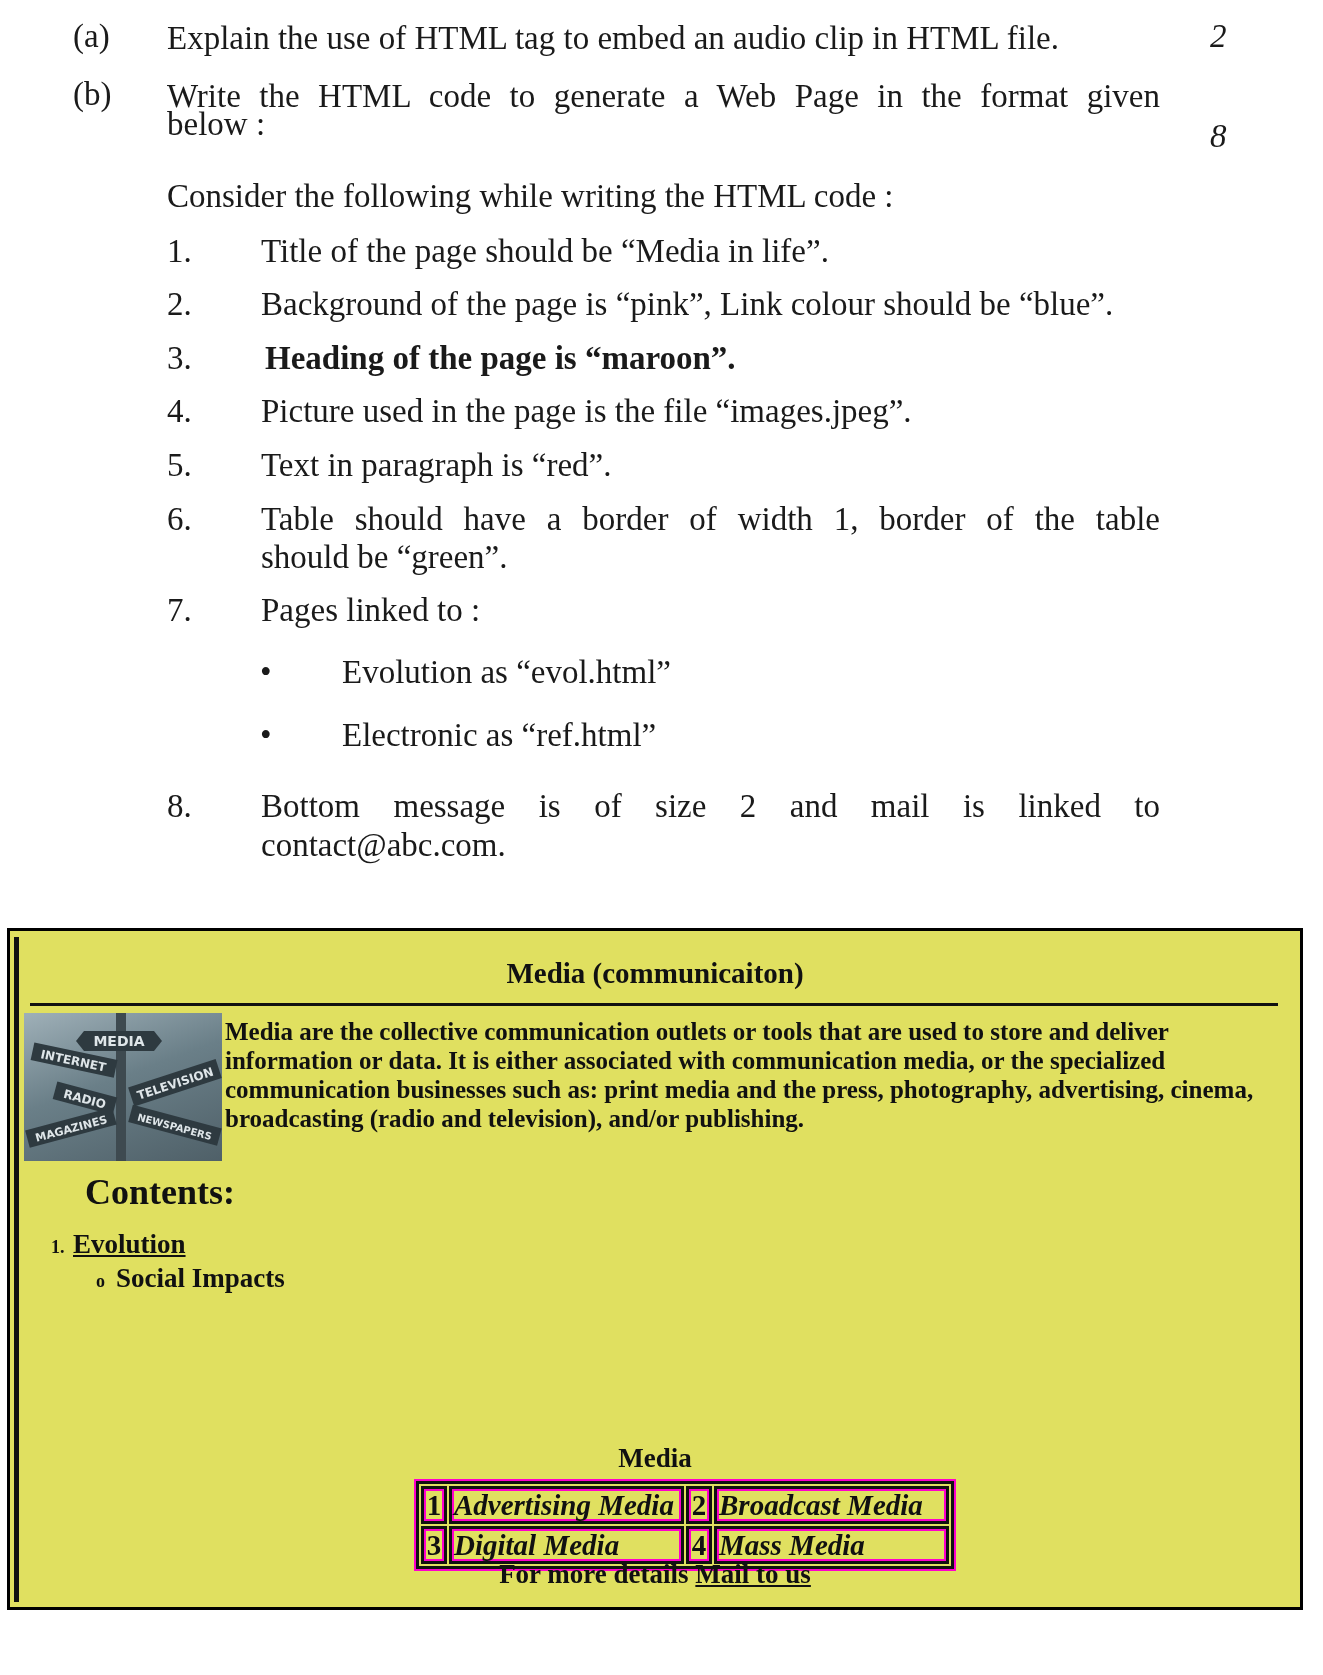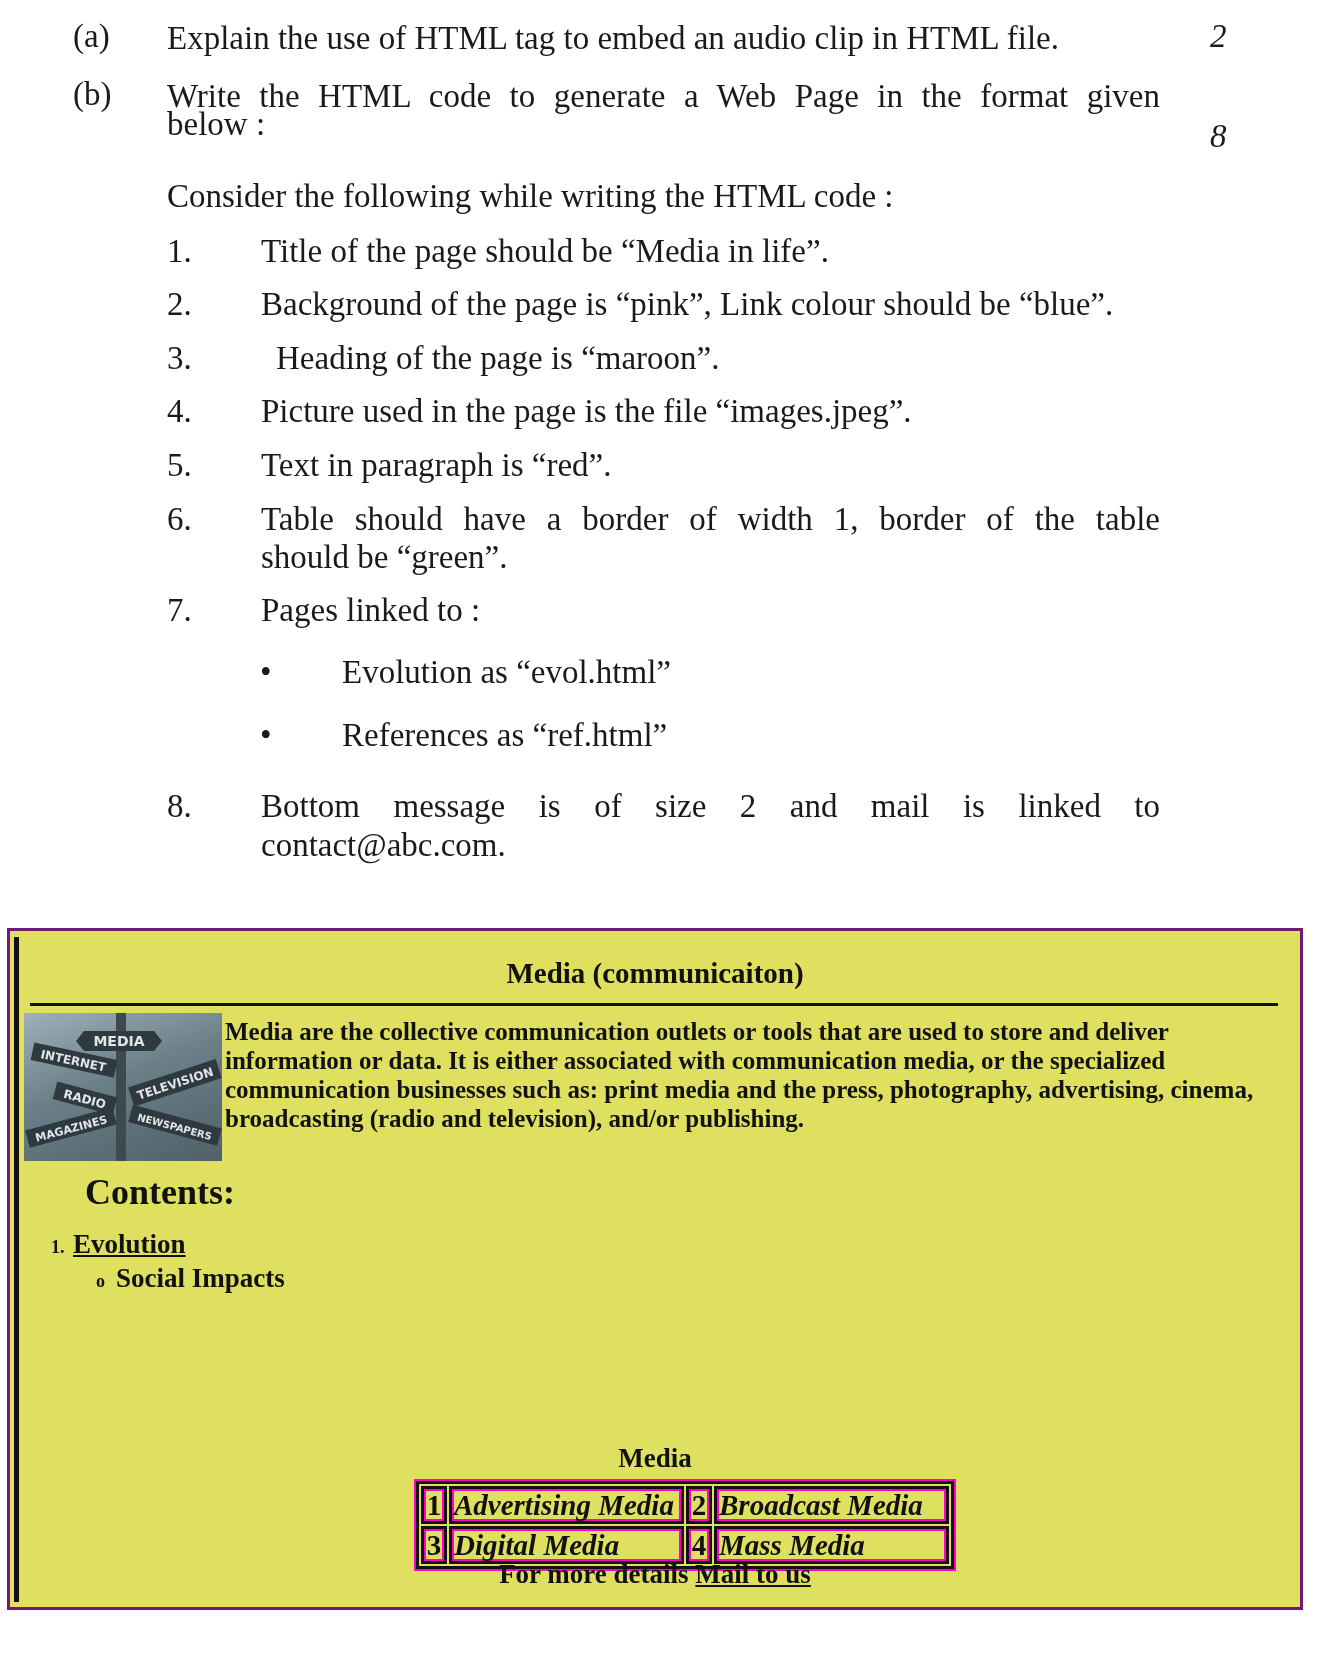--- a/index.html
+++ b/index.html
@@ -4,21 +4,21 @@
 <style>
   html, body { margin: 0; padding: 0; background: #ffffff; }
   body { width: 1323px; height: 1675px; position: relative; overflow: hidden;
          font-family: "Liberation Serif", "DejaVu Serif", serif; color: #111; }
   .q { position: absolute; font-size: 33px; line-height: 40px; color: #1a1a1a; }
   .lbl { position: absolute; font-size: 33px; color: #1a1a1a; }
   .marks { position: absolute; font-size: 33px; font-style: italic; color: #1a1a1a; }
   .just { text-align: justify; text-align-last: justify; }
 
   #demo { position: absolute; left: 7px; top: 928px; width: 1296px; height: 682px;
-          background: #e0e060; border: 3px solid #701a75; box-sizing: border-box;
+          background: #e0e060; border: 3px solid #000000; box-sizing: border-box;
           font-family: "Liberation Serif", "DejaVu Serif", serif; font-weight: bold; color: #111; }
   #demo .leftbar { position: absolute; left: 4px; top: 6px; width: 5px; height: 665px; background: #111; }
   #demo .heading { position: absolute; left: 0; width: 100%; top: 26px; text-align: center; font-size: 29px; }
   #demo .hr { position: absolute; left: 20px; right: 22px; top: 72px; height: 3px; background: #111; }
   #demo .img { position: absolute; left: 14px; top: 82px; width: 198px; height: 148px;
                background: linear-gradient(160deg, #9fb0b8 0%, #6a7f88 45%, #4f6068 100%); overflow: hidden; }
   #demo .img svg { width: 100%; height: 100%; }
   #demo .para { position: absolute; left: 215px; top: 86px; width: 1070px; font-size: 25px; line-height: 29px; font-weight: bold; }
   #demo .contents { position: absolute; left: 75px; top: 240px; font-size: 36px; }
   #demo .list { position: absolute; left: 41px; top: 298px; font-size: 27px; line-height: 31px; }
@@ -49,39 +49,39 @@
 
 <div class="q" style="left:167px;top:176px;">Consider the following while writing the HTML code :</div>
 
 <div class="q" style="left:167px;top:231px;">1.</div>
 <div class="q" style="left:261px;top:231px;">Title of the page should be “Media in life”.</div>
 
 <div class="q" style="left:167px;top:284px;">2.</div>
 <div class="q" style="left:261px;top:284px;">Background of the page is “pink”, Link colour should be “blue”.</div>
 
 <div class="q" style="left:167px;top:338px;">3.</div>
-<div class="q" style="left:276px;top:338px;">Heading of the page is “maroon”.</div>
+<div class="q" style="left:265px;top:338px;font-weight:bold;">Heading of the page is “maroon”.</div>
 
 <div class="q" style="left:167px;top:391px;">4.</div>
 <div class="q" style="left:261px;top:391px;">Picture used in the page is the file “images.jpeg”.</div>
 
 <div class="q" style="left:167px;top:445px;">5.</div>
 <div class="q" style="left:261px;top:445px;">Text in paragraph is “red”.</div>
 
 <div class="q" style="left:167px;top:499px;">6.</div>
 <div class="q just" style="left:261px;top:499px;width:899px;">Table should have a border of width 1, border of the table</div>
 <div class="q" style="left:261px;top:537px;">should be “green”.</div>
 
 <div class="q" style="left:167px;top:590px;">7.</div>
 <div class="q" style="left:261px;top:590px;">Pages linked to :</div>
 
 <div class="q" style="left:260px;top:652px;">•</div>
 <div class="q" style="left:342px;top:652px;">Evolution as “evol.html”</div>
 <div class="q" style="left:260px;top:715px;">•</div>
-<div class="q" style="left:342px;top:715px;">References as “ref.html”</div>
+<div class="q" style="left:342px;top:715px;">Electronic as “ref.html”</div>
 
 <div class="q" style="left:167px;top:786px;">8.</div>
 <div class="q just" style="left:261px;top:786px;width:899px;">Bottom message is of size 2 and mail is linked to</div>
 <div class="q" style="left:261px;top:825px;">contact@abc.com.</div>
 
 <div id="demo">
   <div class="leftbar"></div>
   <div class="heading">Media (communicaiton)</div>
   <div class="hr"></div>
 

